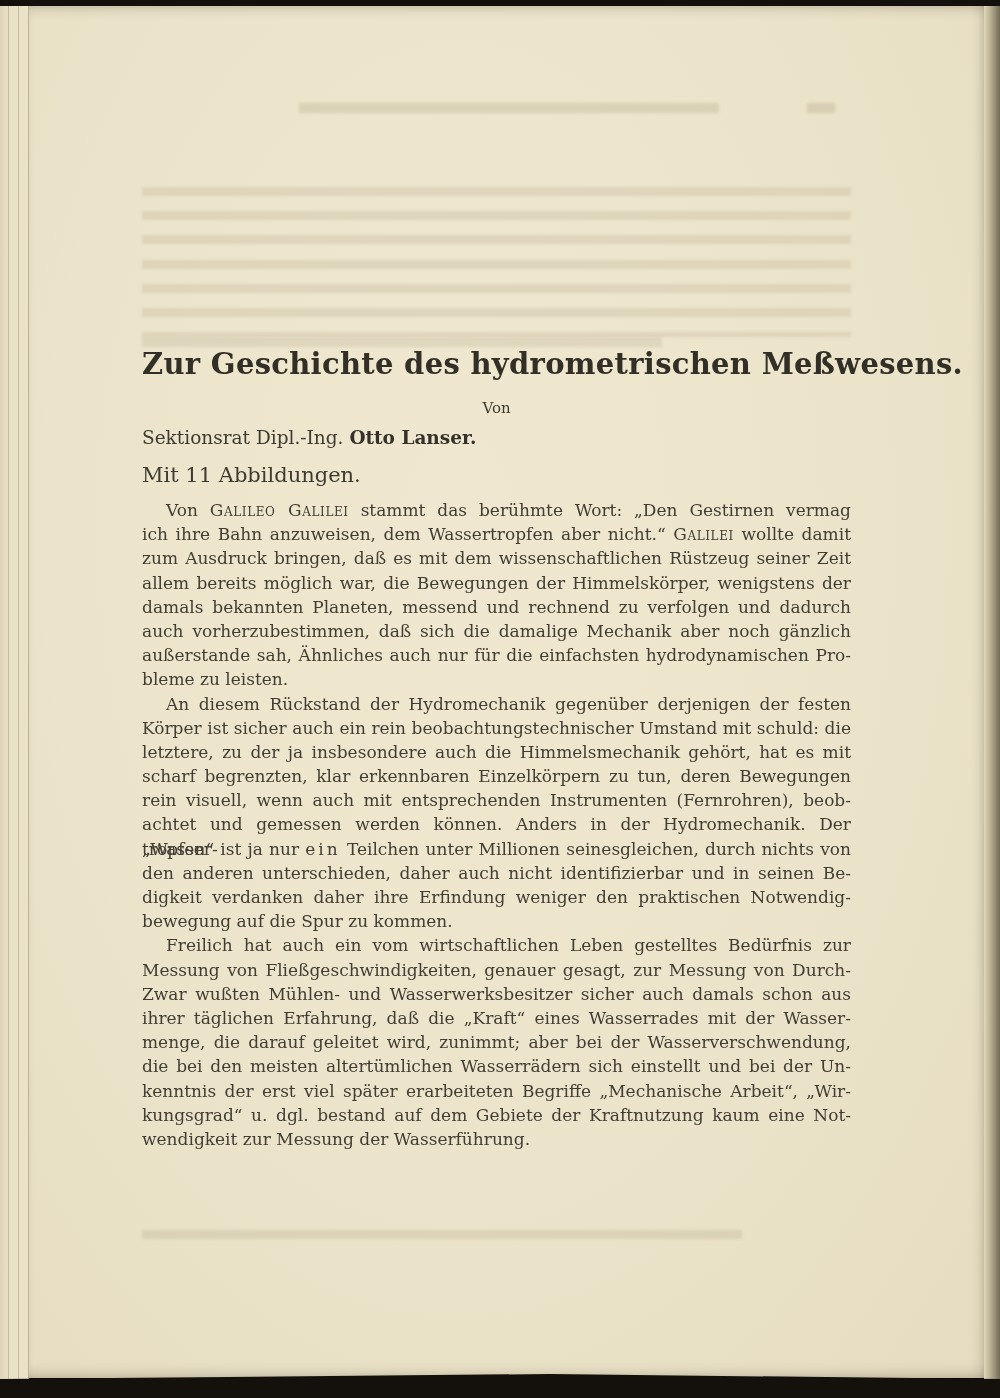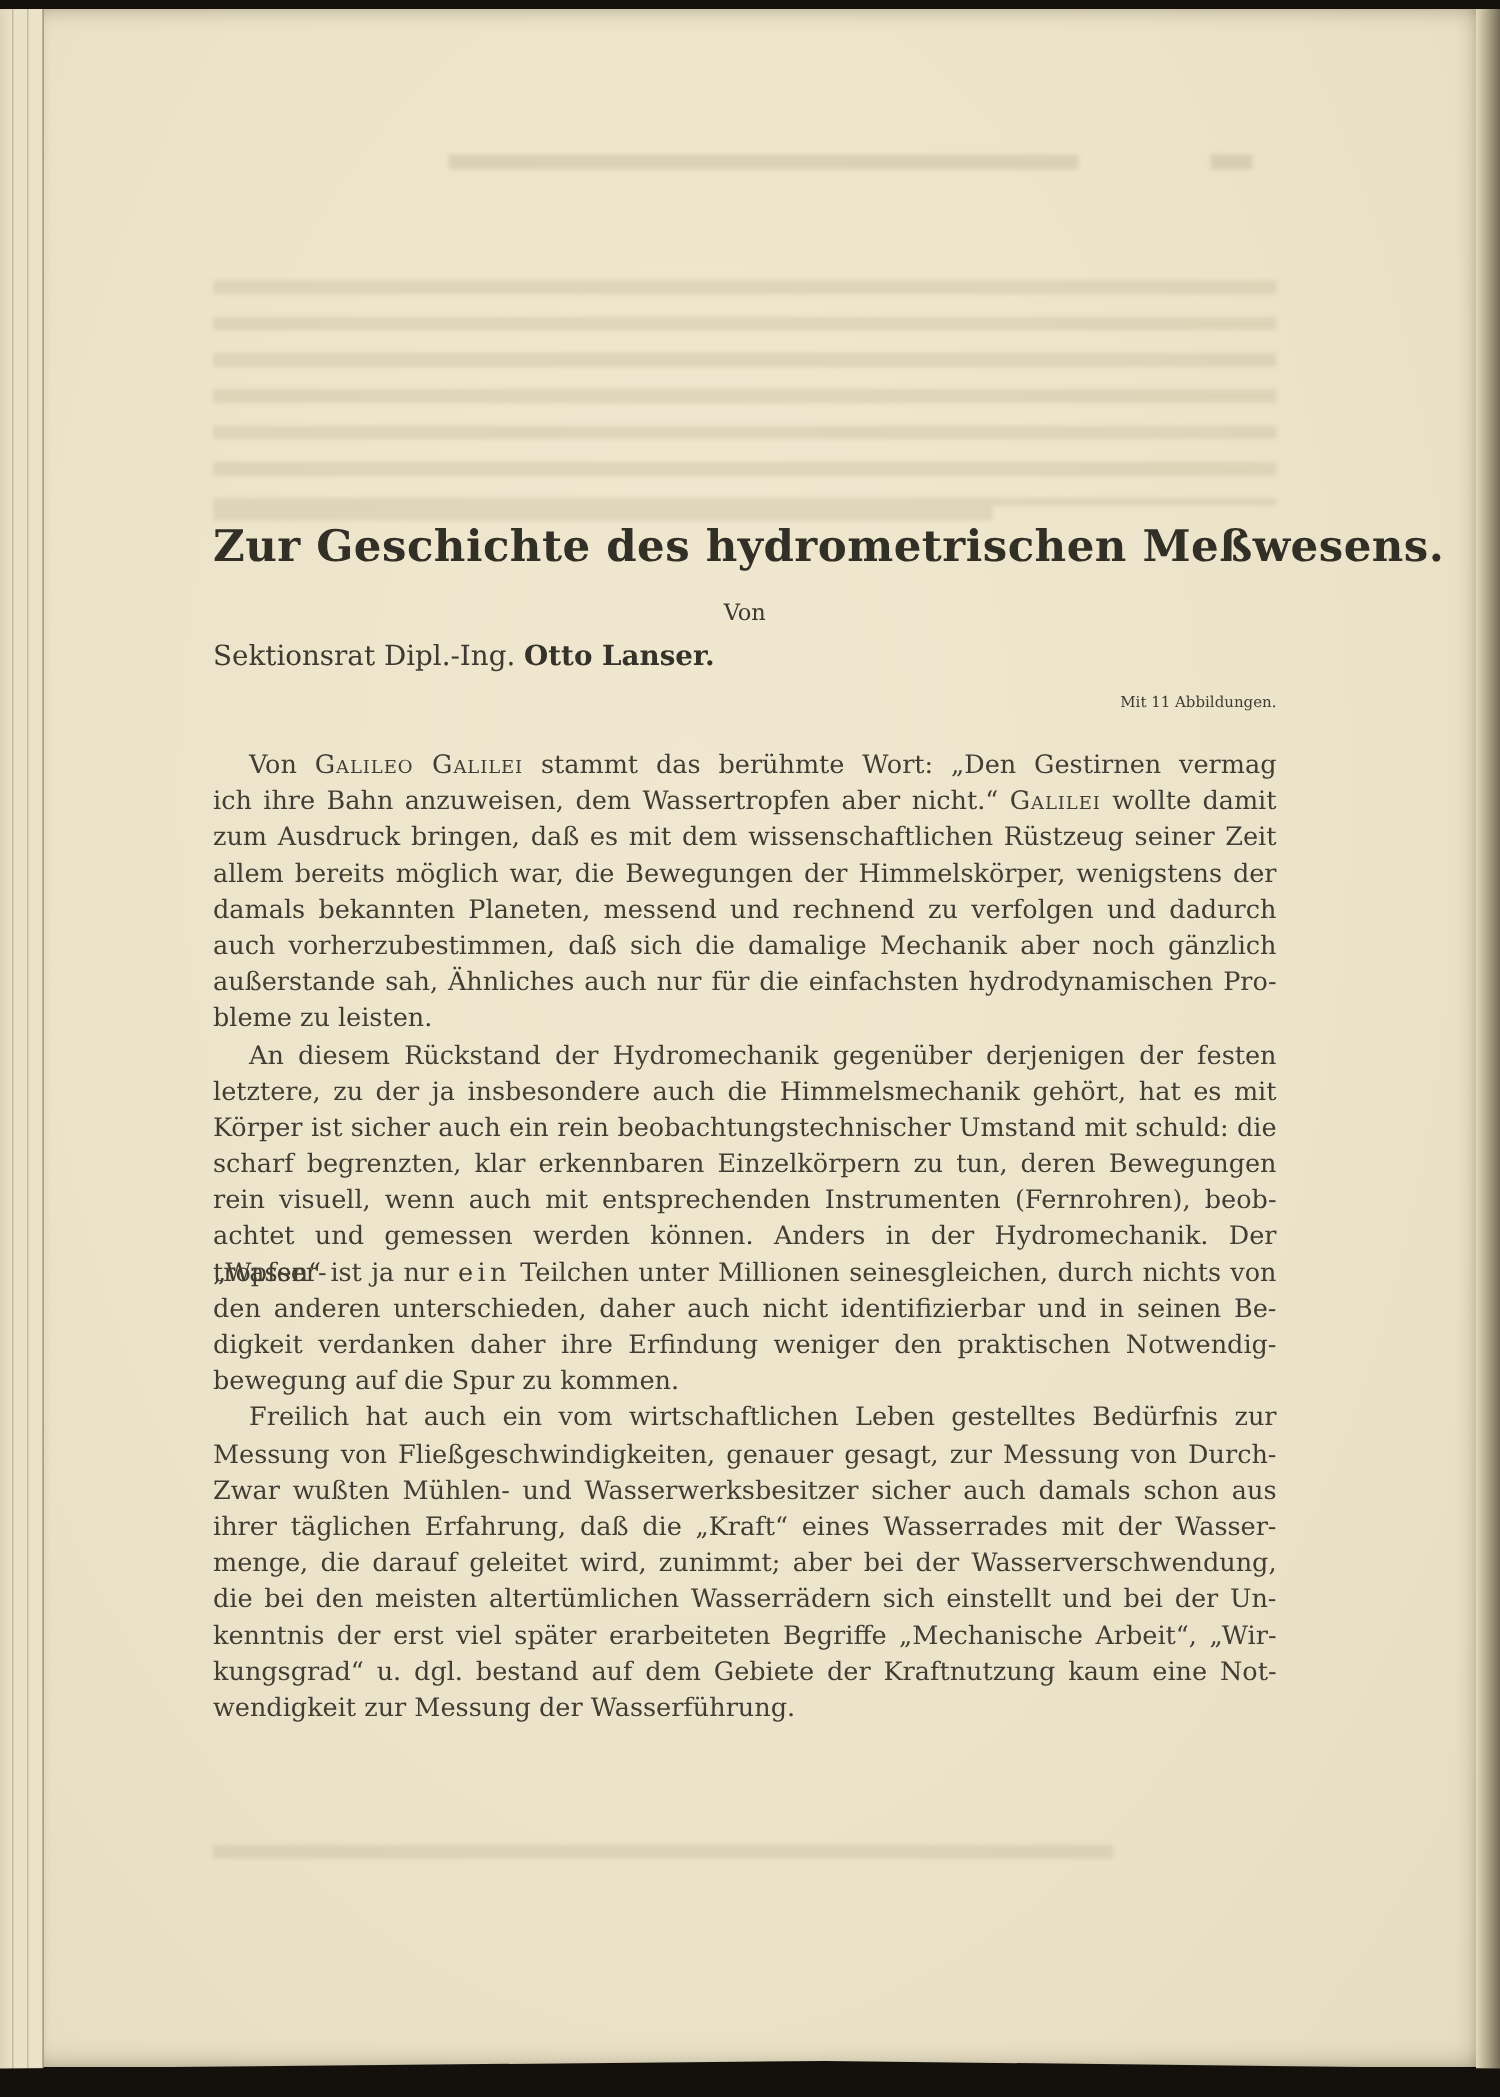--- a/index.html
+++ b/index.html
@@ -46,21 +46,21 @@
   .ghost-tail{left:113px;top:1224px;width:600px;height:9px;background:rgba(143,130,98,.17);}
   
   .content{position:absolute;left:113px;top:0;width:709px;color:#3e3a31;}
   .doc-title{
     position:absolute;left:0;top:341px;width:709px;text-align:right;
     font-size:29px;font-weight:700;color:#322f27;letter-spacing:.3px;white-space:nowrap;
   }
   .byline{position:absolute;left:0;top:393px;width:709px;text-align:center;font-size:15px;}
   .author-line{position:absolute;left:0;top:421px;width:709px;text-align:left;font-size:18.5px;}
   .author-line .bold{font-weight:700;color:#35322a;}
-  .figures-note{position:absolute;left:0;top:457px;width:709px;text-align:right;font-size:10px;}
+  .figures-note{position:absolute;left:0;top:457px;width:709px;text-align:left;font-size:21px;}
   .body-text{position:absolute;left:0;top:492px;width:709px;font-size:17px;}
   .para{margin:0;}
   .line{
     line-height:24.2px;height:24.2px;white-space:normal;
     text-align:justify;text-align-last:justify;color:#413d34;
   }
   .line.first{text-indent:24px;}
   .line.last{text-align-last:left;}
   .sc{font-variant:small-caps;letter-spacing:.6px;}
   .sp{letter-spacing:3px;}
@@ -93,22 +93,22 @@
           <div class="line">ich ihre Bahn anzuweisen, dem Wassertropfen aber nicht.“ <span class="sc">Galilei</span> wollte damit</div>
           <div class="line">zum Ausdruck bringen, daß es mit dem wissenschaftlichen Rüstzeug seiner Zeit</div>
           <div class="line">allem bereits möglich war, die Bewegungen der Himmelskörper, wenigstens der</div>
           <div class="line">damals bekannten Planeten, messend und rechnend zu verfolgen und dadurch</div>
           <div class="line">auch vorherzubestimmen, daß sich die damalige Mechanik aber noch gänzlich</div>
           <div class="line">außerstande sah, Ähnliches auch nur für die einfachsten hydrodynamischen Pro-</div>
           <div class="line last">bleme zu leisten.</div>
         </div>
         <div class="para">
           <div class="line first">An diesem Rückstand der Hydromechanik gegenüber derjenigen der festen</div>
+          <div class="line">Körper ist sicher auch ein rein beobachtungstechnischer Umstand mit schuld: die</div>
           <div class="line">letztere, zu der ja insbesondere auch die Himmelsmechanik gehört, hat es mit</div>
-          <div class="line">Körper ist sicher auch ein rein beobachtungstechnischer Umstand mit schuld: die</div>
           <div class="line">scharf begrenzten, klar erkennbaren Einzelkörpern zu tun, deren Bewegungen</div>
           <div class="line">rein visuell, wenn auch mit entsprechenden Instrumenten (Fernrohren), beob-</div>
           <div class="line">achtet und gemessen werden können. Anders in der Hydromechanik. Der „Wasser-</div>
           <div class="line">tropfen“ ist ja nur <span class="sp">ein</span> Teilchen unter Millionen seinesgleichen, durch nichts von</div>
           <div class="line">den anderen unterschieden, daher auch nicht identifizierbar und in seinen Be-</div>
           <div class="line">digkeit verdanken daher ihre Erfindung weniger den praktischen Notwendig-</div>
           <div class="line last">bewegung auf die Spur zu kommen.</div>
         </div>
         <div class="para">
           <div class="line first">Freilich hat auch ein vom wirtschaftlichen Leben gestelltes Bedürfnis zur</div>

